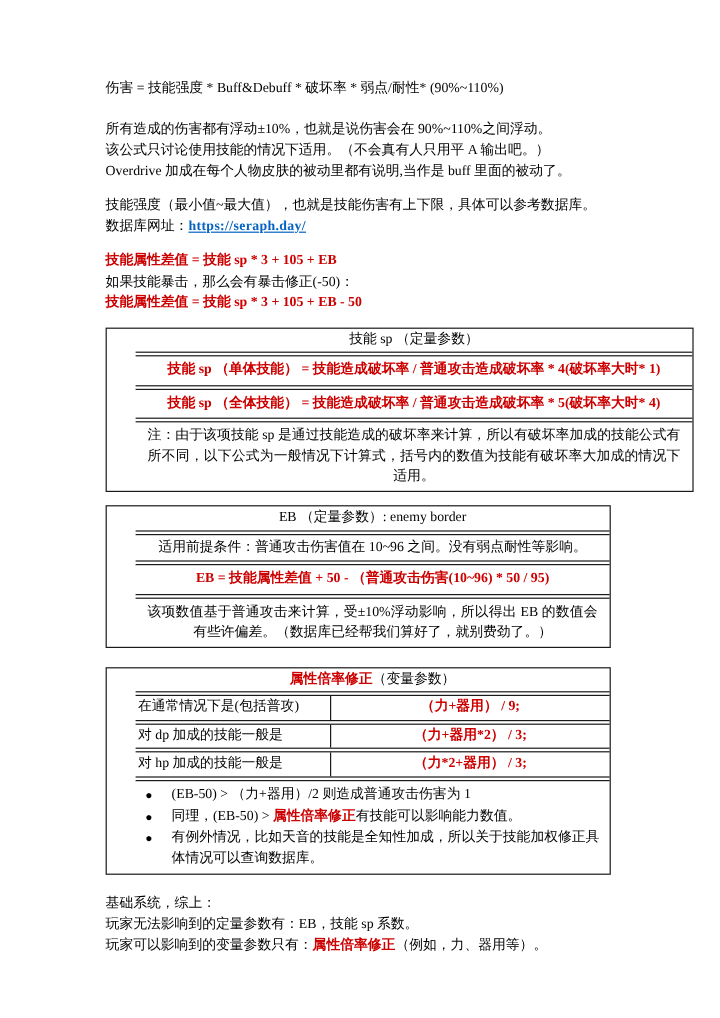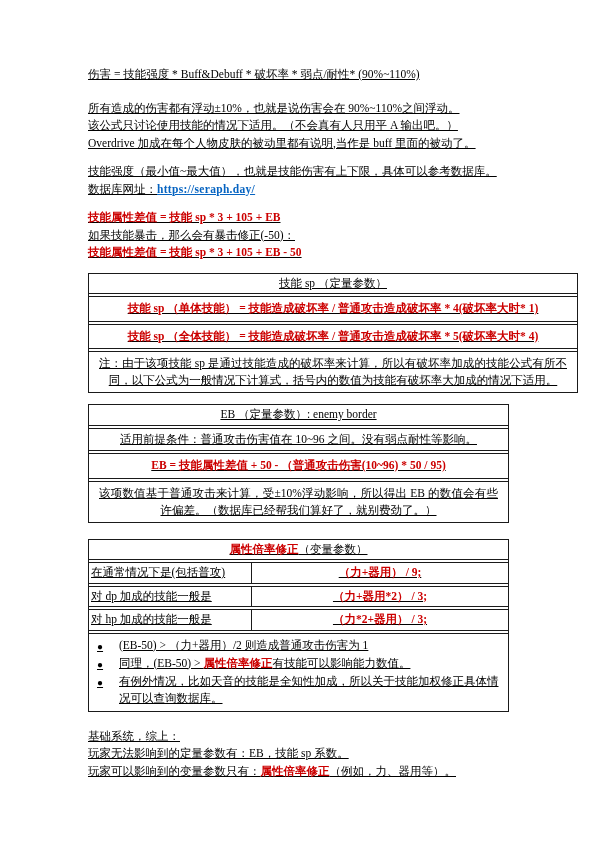--- a/index.html
+++ b/index.html
@@ -4,32 +4,32 @@
 <style>
   * { box-sizing: border-box; margin: 0; padding: 0; }
   html,body { width: 600px; height: 848px; }
   body {
     background: #ffffff;
     font-family: "Liberation Serif", "DejaVu Serif", serif;
     color: #000;
     font-size: 11.5px;
     line-height: 17.5px;
   }
-  .page { padding: 66px 12px 0 88px; width: 600px; text-decoration: underline; }
+  .page { padding: 66px 12px 0 88px; width: 600px; }
   .red  { color: #cc0000; font-weight: bold; }
   p.line { margin: 0; }
   .gap   { height: 16px; }
   .gap-s { height: 11px; }
   a.db-link { color: #0563c1; text-decoration: underline; font-weight: bold; letter-spacing: .3px; }
 
   
   .tbl { border: 1.5px solid #1a1a1a; display: flex; flex-direction: column; gap: 2px; background:#fff; }
   .tbl-w  { width: 490px; }   
   .tbl-n  { width: 421px; }   
-  .tbl > .trow { border-top: 1px solid #1a1a1a; border-bottom: 1px solid #1a1a1a; }
+  .tbl > .trow { border-top: 1px solid #1a1a1a; border-bottom: 1px solid #1a1a1a; margin-left: 24px; }
   .tbl > .trow:first-child { border-top: none; }
   .tbl > .trow:last-child  { border-bottom: none; }
   .trow { text-align: center; padding: 2px 4px; }
   .trow.hdr { padding: 1px 4px; }
   .trow.note {
     text-align: justify; text-align-last: center;
     padding: 3px 10px; line-height: 17px;
   }
   .trow.formula { padding: 3px 4px; }
 

